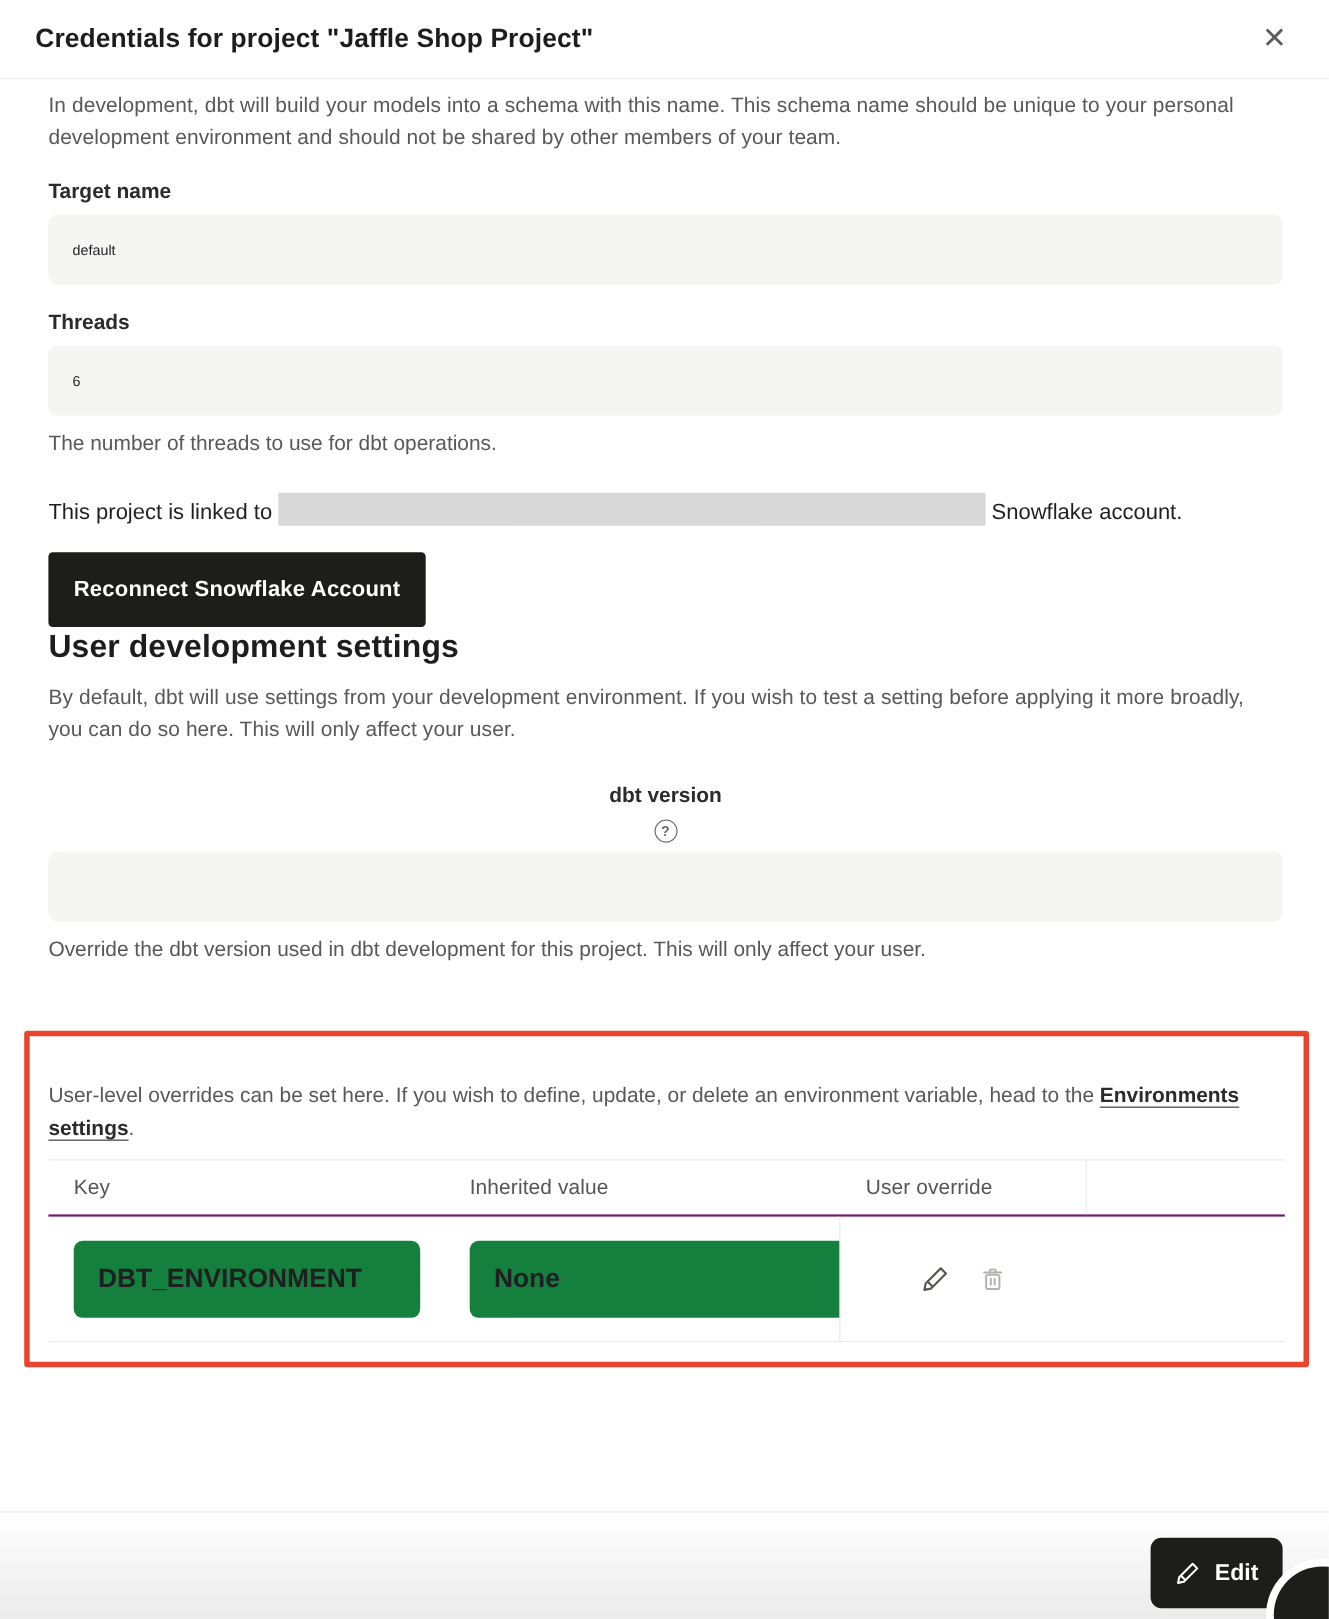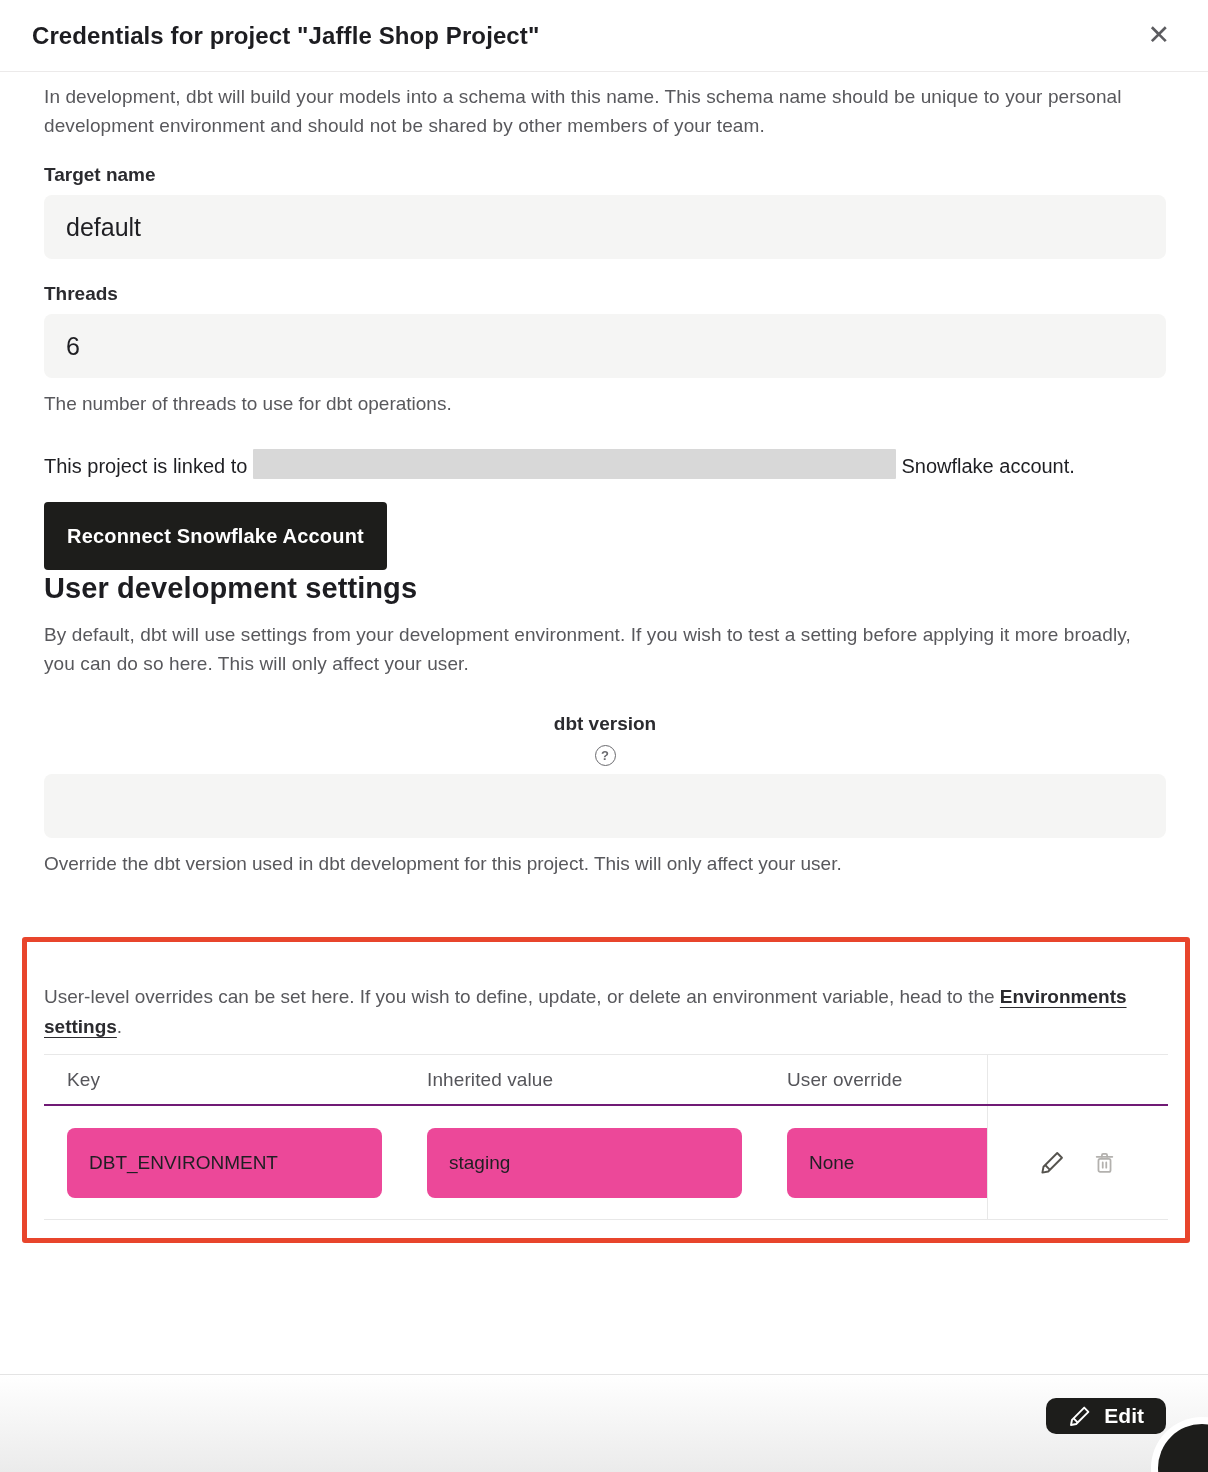--- a/index.html
+++ b/index.html
@@ -60,21 +60,21 @@
   }
   .text-input {
     display: block;
     width: 100%;
     height: 64px;
     margin-top: 8px;
     background: #f5f5f4;
     border: none;
     border-radius: 8px;
     padding: 0 22px;
-    font-size: 25px;
+    font-size: 13px;
     color: #1f1f23;
     font-family: "Liberation Sans", sans-serif;
     outline: none;
   }
   .helper-text {
     margin-top: 14px;
     font-size: 19px;
     line-height: 24px;
     color: #58585c;
   }
@@ -188,28 +188,28 @@
   }
   .divider-cell { border-right: 1px solid #e8e8e8; }
   .tbl-body { height: 114px; border-bottom: 1px solid #e8e8e8; }
   .td {
     display: flex;
     align-items: center;
     padding-left: 23px;
   }
   .td.no-pad { padding-left: 0; }
   .value-pill {
-    background: #ec4899;
+    background: #15803d;
     border-radius: 8px;
     height: 70px;
     display: flex;
     align-items: center;
     padding: 0 22px;
-    font-size: 19px;
-    font-weight: 400;
+    font-size: 24px;
+    font-weight: 700;
     color: #1f1f23;
     width: calc(100% - 45px);
     margin-left: 23px;
   }
   .value-pill.clipped {
     width: calc(100% - 23px);
     border-radius: 8px 0 0 8px;
   }
   .actions-cell {
     display: flex;
@@ -232,21 +232,21 @@
     position: absolute;
     left: 0; right: 0; bottom: 0;
     height: 98px;
     border-top: 1px solid #e4e4e4;
     background: linear-gradient(#ffffff, #ebebeb);
     display: flex;
     justify-content: flex-end;
     padding: 23px 42px 0 0;
   }
   .edit-btn {
-    height: 36px;
+    height: 64px;
     padding: 0 22px;
     background: #1d1d1b;
     color: #fff;
     border: none;
     border-radius: 10px;
     display: inline-flex;
     align-items: center;
     gap: 12px;
     font-size: 21px;
     font-weight: 700;
@@ -308,23 +308,20 @@
       <div class="tbl-row tbl-head">
         <div class="th">Key</div>
         <div class="th">Inherited value</div>
         <div class="th divider-cell">User override</div>
         <div class="th"></div>
       </div>
 
       <div class="tbl-row tbl-body">
         <div class="td no-pad">
           <div class="value-pill">DBT_ENVIRONMENT</div>
-        </div>
-        <div class="td no-pad">
-          <div class="value-pill">staging</div>
         </div>
         <div class="td no-pad divider-cell">
           <div class="value-pill clipped">None</div>
         </div>
         <div class="td no-pad actions-cell">
           <button class="icon-btn pencil-icon">
             <svg width="27" height="27" viewBox="0 0 24 24" fill="none" stroke="currentColor" stroke-width="1.7" stroke-linejoin="round" stroke-linecap="round">
               <path d="M16.2 3.6l4.2 4.2L8.2 20 3 21l1-5.2z"></path>
               <path d="M5.9 14.7l3.4 3.4"></path>
             </svg>

